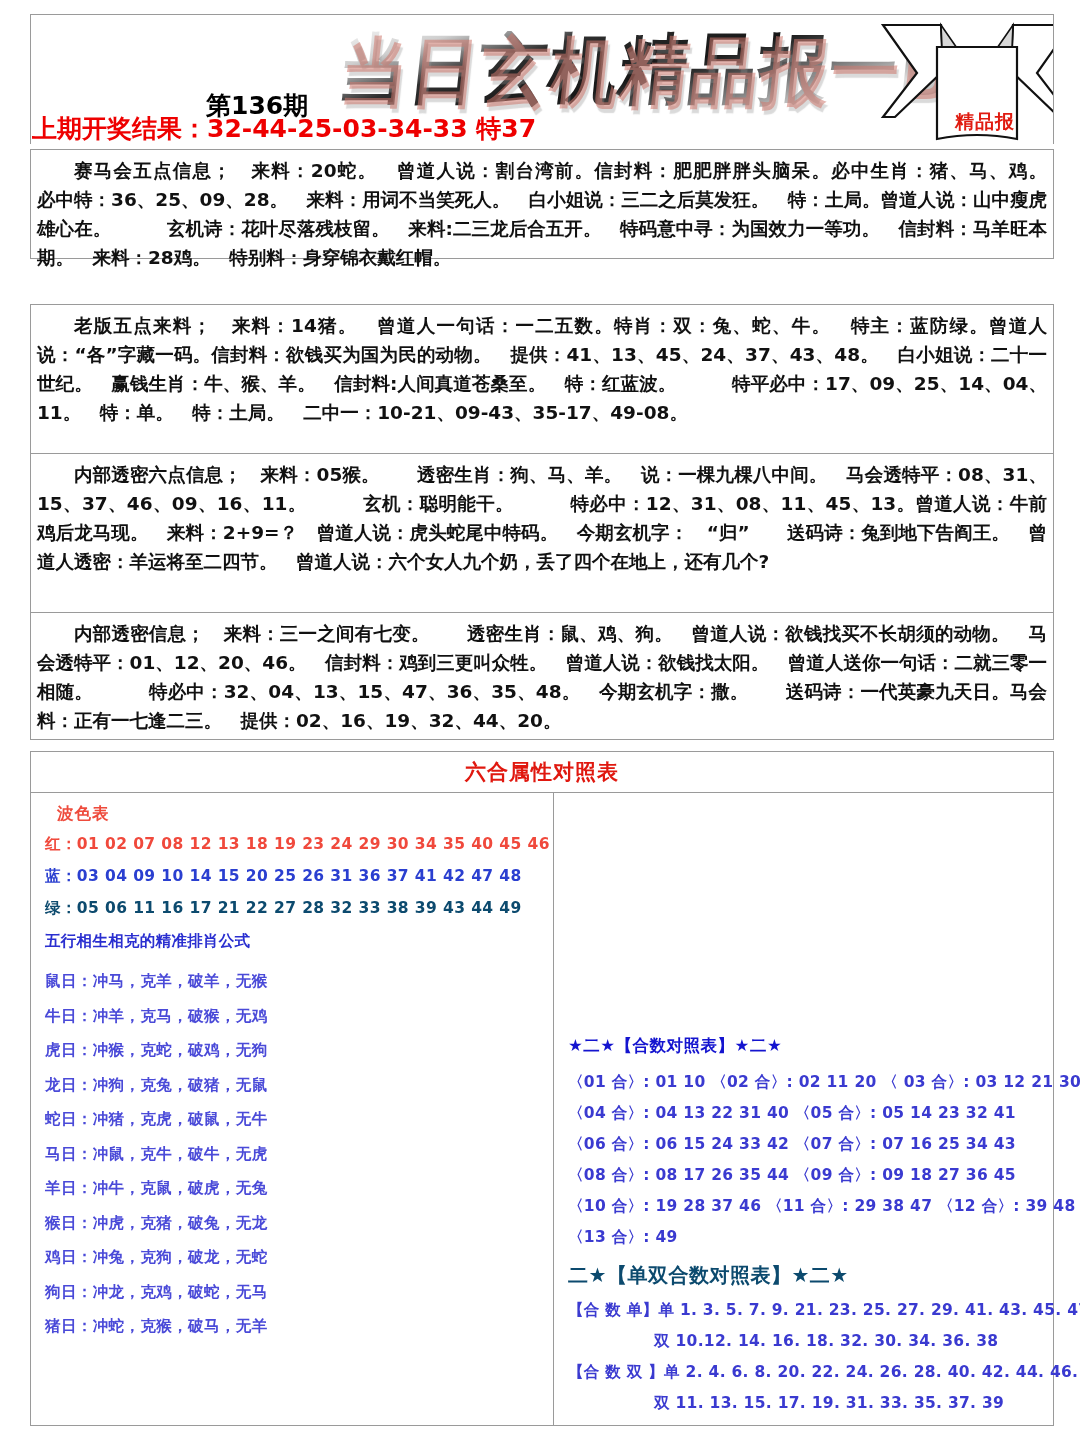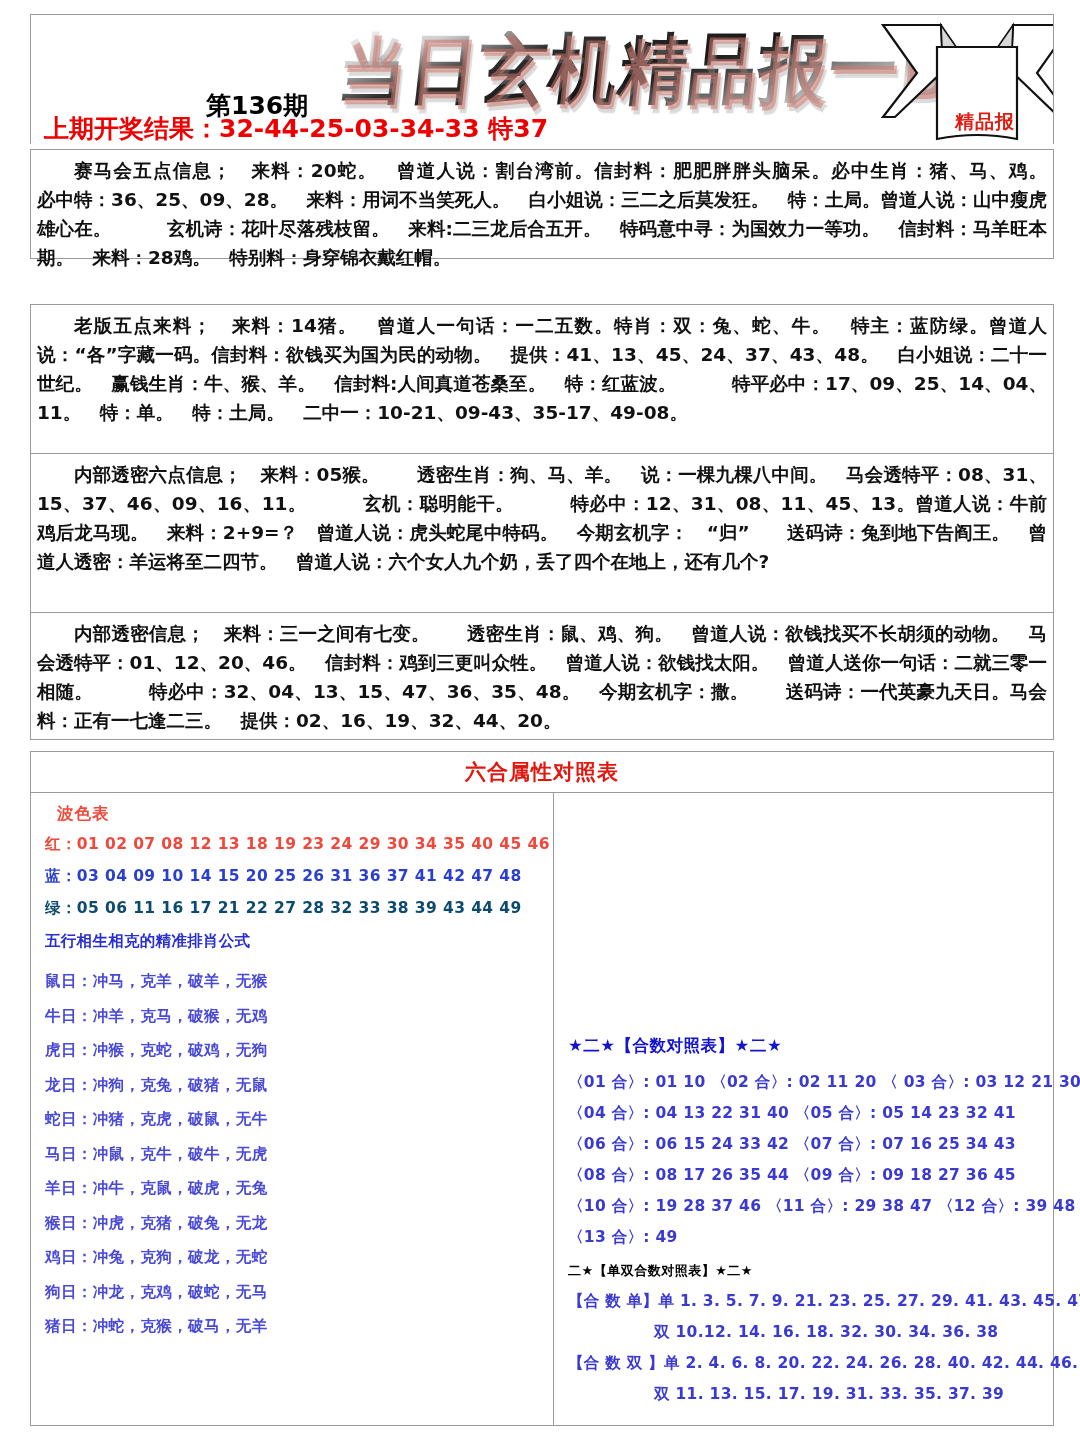--- a/index.html
+++ b/index.html
@@ -84,21 +84,21 @@
 
   .result-line {
     position: absolute;
     left: 30px;
     top: 112px;
     width: 1024px;
     font-size: 25px;
     font-weight: bold;
     color: #ee0000;
     white-space: nowrap;
-    padding-left: 14px;
+    padding-left: 2px;
     box-sizing: border-box;
     z-index: 4;
     letter-spacing: 0px;
   }
 
   
   .article {
     position: absolute;
     left: 30px;
     width: 1024px;
@@ -207,23 +207,23 @@
   }
   .he-row {
     font-size: 15.5px;
     font-weight: bold;
     color: #3a3ad0;
     line-height: 31px;
     letter-spacing: 0.3px;
     white-space: nowrap;
   }
   .he-head2 {
-    font-size: 13px;
-    font-weight: bold;
-    color: #000000;
+    font-size: 20px;
+    font-weight: bold;
+    color: #0c4a6e;
     letter-spacing: 0.5px;
     margin: 9px 0 6px 0;
     white-space: nowrap;
   }
   .dz-row {
     font-size: 15.5px;
     font-weight: bold;
     color: #3a3ad0;
     line-height: 31px;
     letter-spacing: 0.3px;

